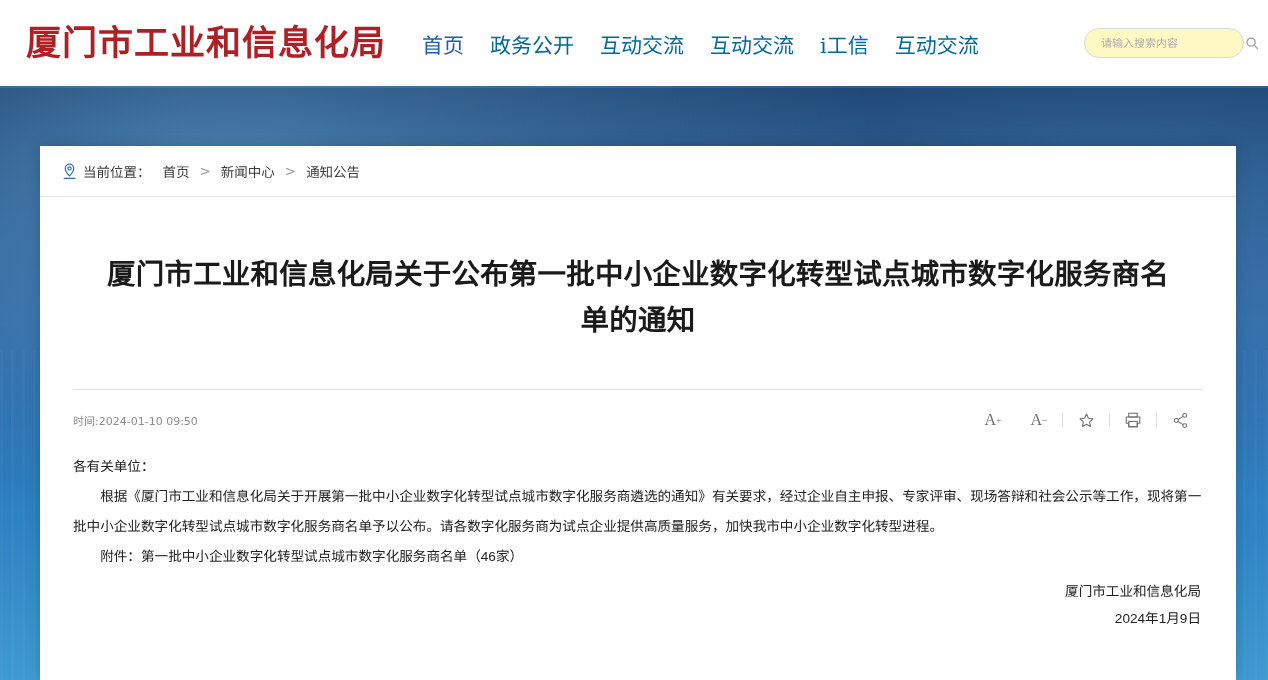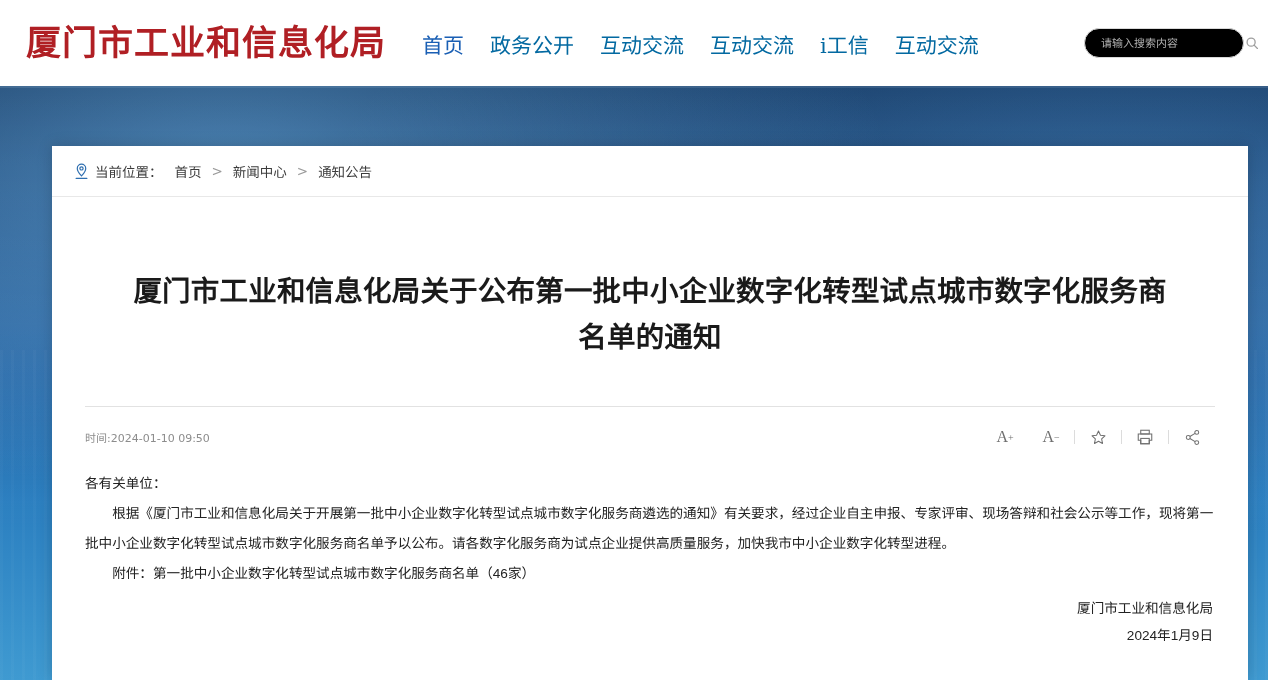--- a/index.html
+++ b/index.html
@@ -60,21 +60,21 @@
 
   .search-box {
     margin-left: auto;
     width: 160px;
     height: 30px;
     border: 1px solid #d9d9d9;
     border-radius: 15px;
     display: flex;
     align-items: center;
     padding: 0 10px 0 14px;
-    background: #000000;
+    background: #fef9c3;
   }
   .search-input {
     border: none;
     outline: none;
     flex: 1;
     font-size: 11px;
     color: #8a8a8a;
     background: transparent;
     font-family: "Liberation Sans", sans-serif;
   }
@@ -113,21 +113,21 @@
   .banner-topline {
     position: absolute;
     top: 0; left: 0; right: 0;
     height: 2px;
     background: rgba(255,255,255,.12);
   }
 
   
   .content-card {
     position: absolute;
-    left: 52px;
+    left: 40px;
     top: 60px;
     width: 1196px;
     height: 534px;
     background: #ffffff;
     box-shadow: 0 0 14px rgba(0,0,0,.18);
   }
 
   .breadcrumb-bar {
     height: 51px;
     border-bottom: 1px solid #e8e8e8;
@@ -141,21 +141,21 @@
   }
   .loc-icon { width: 15px; height: 17px; flex: 0 0 15px; }
   .bc-label { margin-right: 6px; color: #3c3c3c; }
   .bc-link { color: #3c3c3c; cursor: pointer; text-decoration: none; }
   .bc-sep { color: #9a9a9a; margin: 0 4px; }
 
   .article {
     padding: 0 33px;
   }
   .article-title {
-    margin: 17px;
+    margin: 0;
     padding: 54px 22px 0 22px;
     text-align: center;
     font-family: "DejaVu Serif", "Liberation Serif", serif;
     font-weight: bold;
     font-size: 28.5px;
     line-height: 46px;
     color: #1a1a1a;
     letter-spacing: .2px;
   }
   .title-rule {

